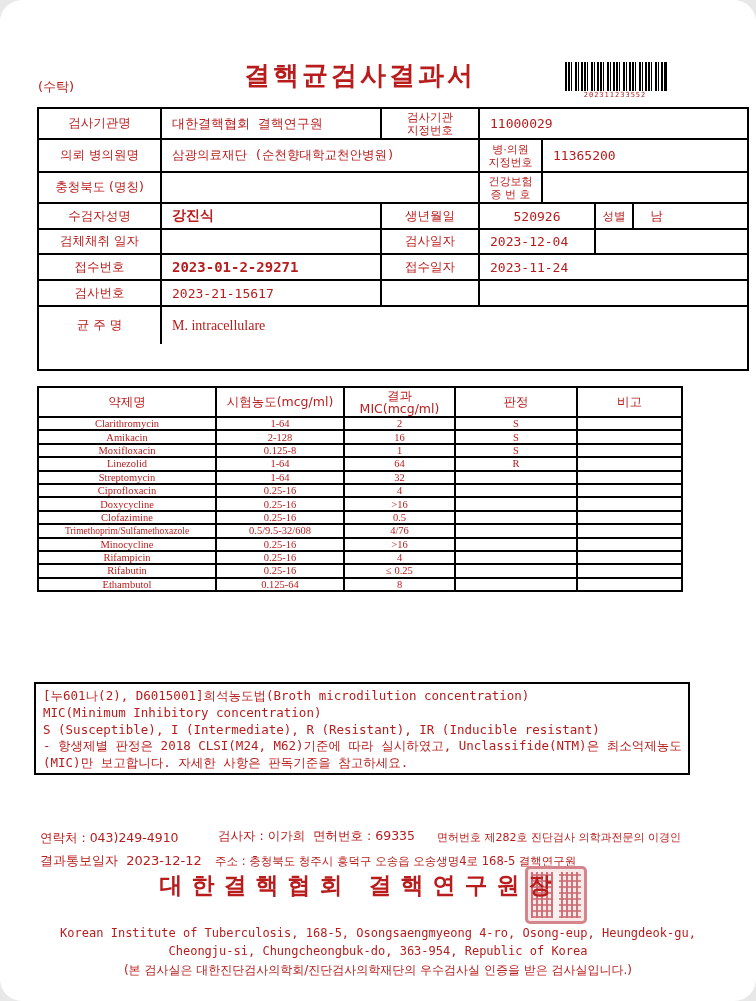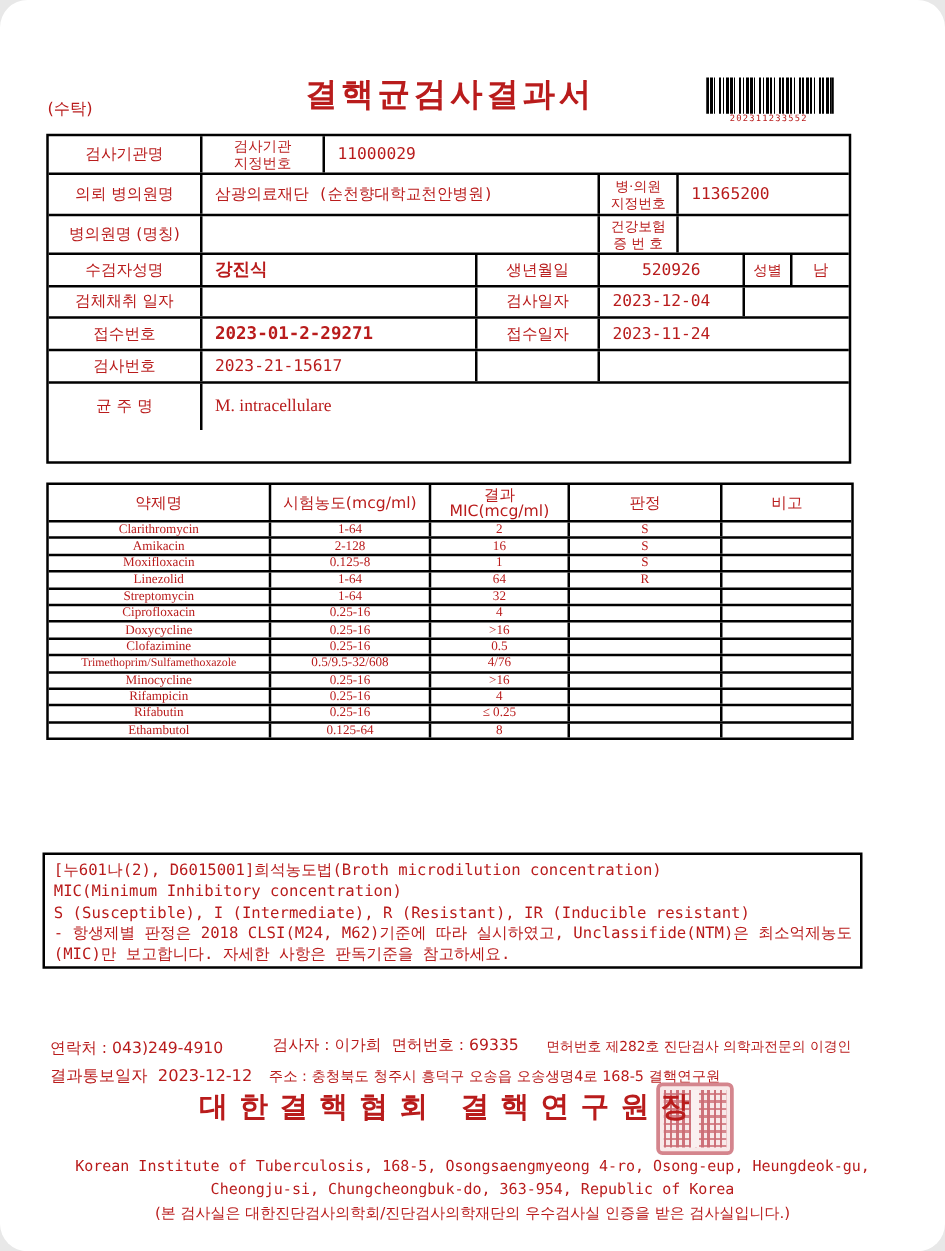--- a/index.html
+++ b/index.html
@@ -25,21 +25,21 @@
       #000 0 2px,#fff 2px 3px,#000 3px 5px,#fff 5px 6px,
       #000 6px 7px,#fff 7px 10px,#000 10px 12px,#fff 12px 13px,
       #000 13px 14px,#fff 14px 16px);
     border-right:2px solid #000;
   }
   .barcode-num{width:100px;text-align:center;font-size:7px;letter-spacing:1px;
     font-family:"DejaVu Sans Mono", monospace;}
 
   
   .info-table{
-    left:37px;top:107px;width:644px;height:264px;
+    left:37px;top:107px;width:712px;height:264px;
     border:2px solid #000;box-sizing:border-box;
     display:flex;flex-direction:column;
   }
   .irow{display:flex;box-sizing:border-box;}
   .irow:not(:last-child){border-bottom:2px solid #000;}
   .cell{
     box-sizing:border-box;display:flex;align-items:center;justify-content:center;
     font-size:12.5px;overflow:hidden;white-space:nowrap;
   }
   .cell:not(:last-child){border-right:2px solid #000;}
@@ -122,37 +122,38 @@
   <div class="abs consign">(수탁)</div>
   <div class="abs doc-title">결핵균검사결과서</div>
   <div class="abs barcode-wrap">
     <div class="barcode-bars"></div>
     <div class="barcode-num">202311233552</div>
   </div>
 
   <div class="abs info-table">
     <div class="irow r1">
       <div class="cell ca">검사기관명</div>
+      <div class="cell cb val">대한결핵협회 결핵연구원</div>
       <div class="cell cc two-line">
         <span>검사기관</span>
         <span>지정번호</span>
       </div>
       <div class="cell cd val">11000029</div>
     </div>
     <div class="irow r2">
       <div class="cell ca">의뢰 병의원명</div>
       <div class="cell cb2 val" style="font-size:12.5px">삼광의료재단 (순천향대학교천안병원)</div>
       <div class="cell cc2 two-line" style="font-size:11px">
         <span>병·의원</span>
         <span>지정번호</span>
       </div>
       <div class="cell cd2 val">11365200</div>
     </div>
     <div class="irow r3">
-      <div class="cell ca">병의원명 (명칭)</div>
+      <div class="cell ca">충청북도 (명칭)</div>
       <div class="cell cb2 val"></div>
       <div class="cell cc2 two-line" style="font-size:11px">
         <span>건강보험</span>
         <span>증 번 호</span>
       </div>
       <div class="cell cd2 val"></div>
     </div>
     <div class="irow r4">
       <div class="cell ca">수검자성명</div>
       <div class="cell cb val bold">강진식</div>

